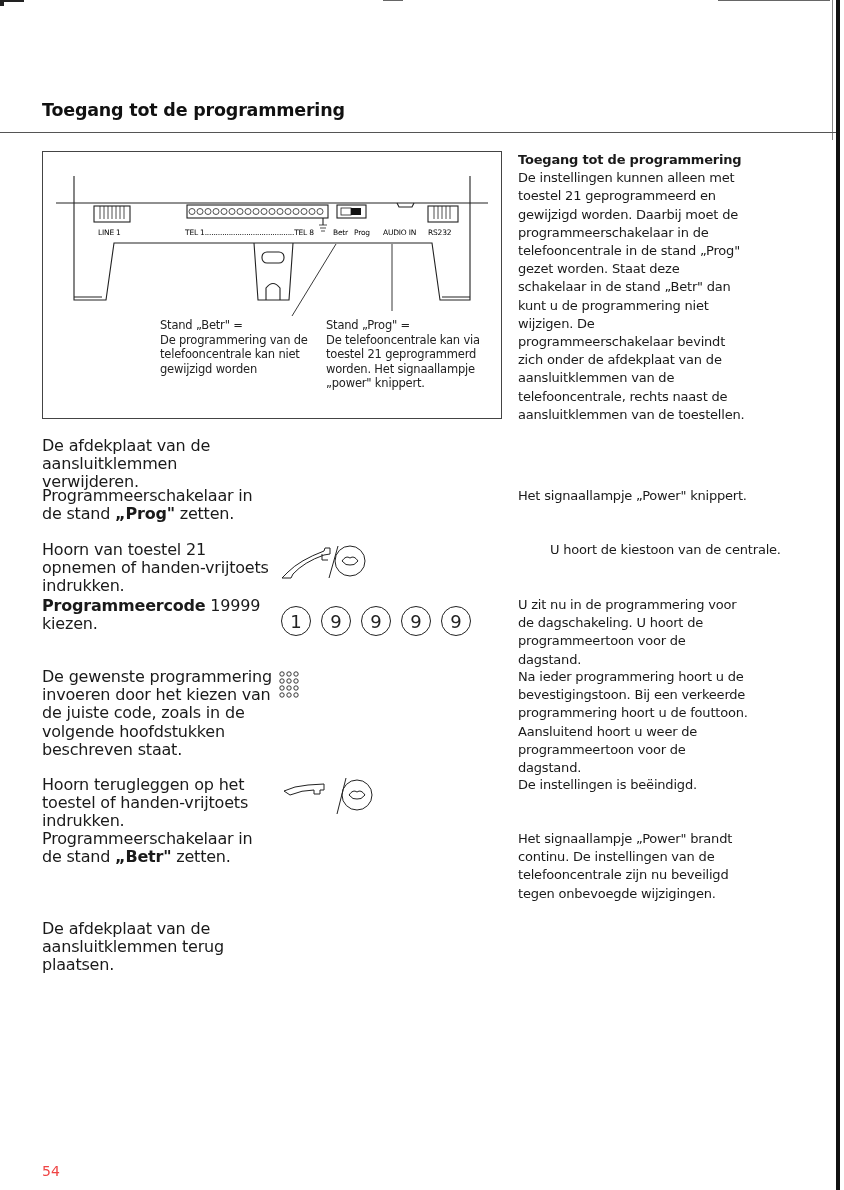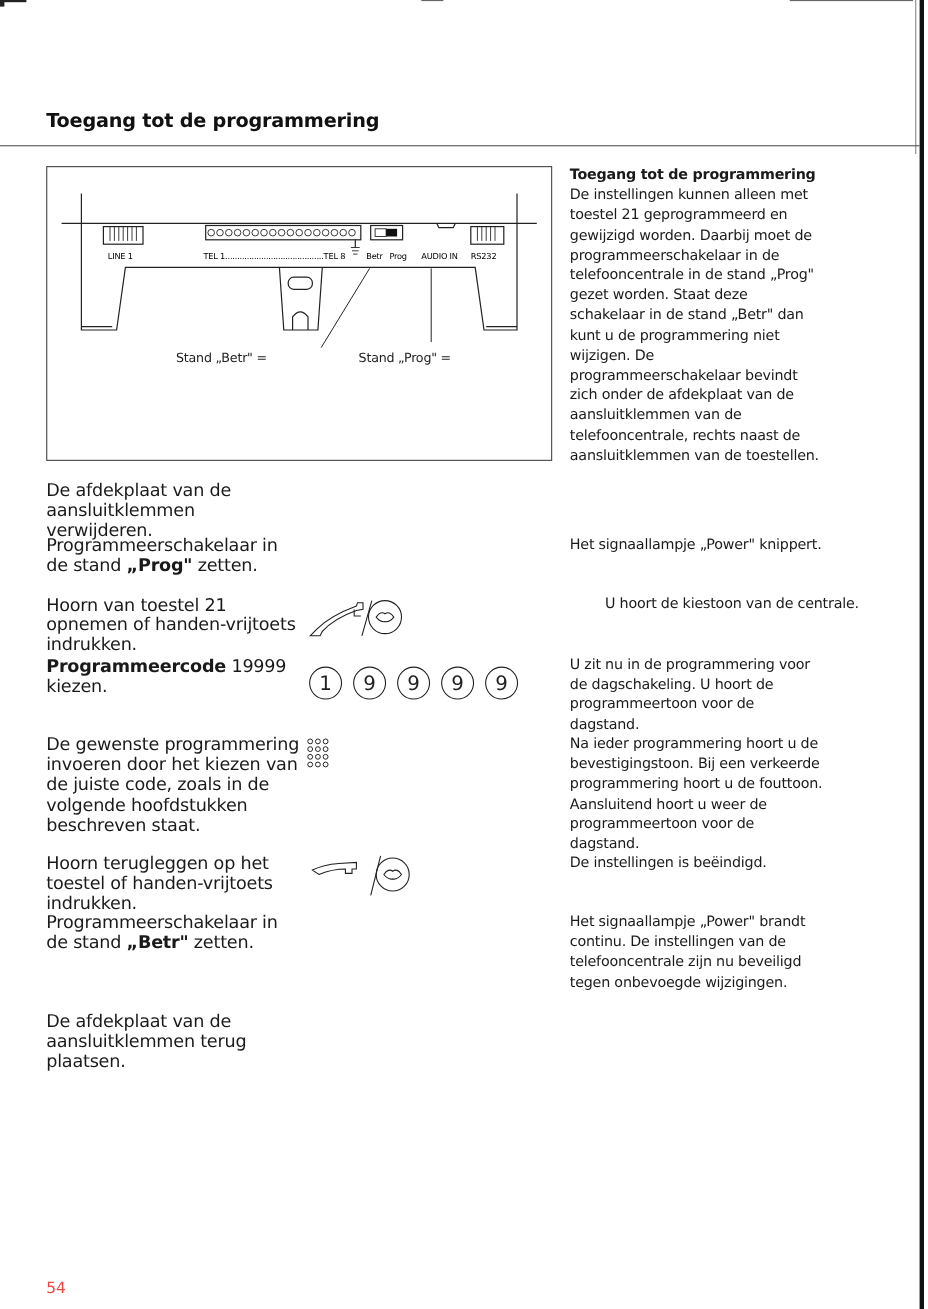--- a/index.html
+++ b/index.html
@@ -128,23 +128,25 @@
   <text x="56" y="84" class="fig-label">LINE 1</text>
   <text x="143" y="84" class="fig-label">TEL 1.........................................TEL 8</text>
   <text x="291" y="84" class="fig-label">Betr</text>
   <text x="312" y="84" class="fig-label">Prog</text>
   <text x="341" y="84" class="fig-label">AUDIO IN</text>
   <text x="386" y="84" class="fig-label">RS232</text>
 </svg>
 
 <div class="abs caption caption-betr">
   <div>Stand „Betr" =</div>
+  <div>De programmering van de telefooncentrale kan niet gewijzigd worden</div>
 </div>
 <div class="abs caption caption-prog">
   <div>Stand „Prog" =</div>
+  <div>De telefooncentrale kan via toestel 21 geprogrammerd worden. Het signaallampje „power" knippert.</div>
 </div>
 
 <div class="abs side-note">
   <span class="hd">Toegang tot de programmering</span>
   <span>De instellingen kunnen alleen met toestel 21 geprogrammeerd en gewijzigd worden. Daarbij moet de programmeerschakelaar in de telefooncentrale in de stand „Prog" gezet worden. Staat deze schakelaar in de stand „Betr" dan kunt u de programmering niet wijzigen. De programmeerschakelaar bevindt zich onder de afdekplaat van de aansluitklemmen van de telefooncentrale, rechts naast de aansluitklemmen van de toestellen.</span>
 </div>
 
 <div class="abs step-text" style="left:42px; top:437px;">De afdekplaat van de aansluitklemmen verwijderen.</div>
 
 <div class="abs step-text" style="left:42px; top:487px;">

